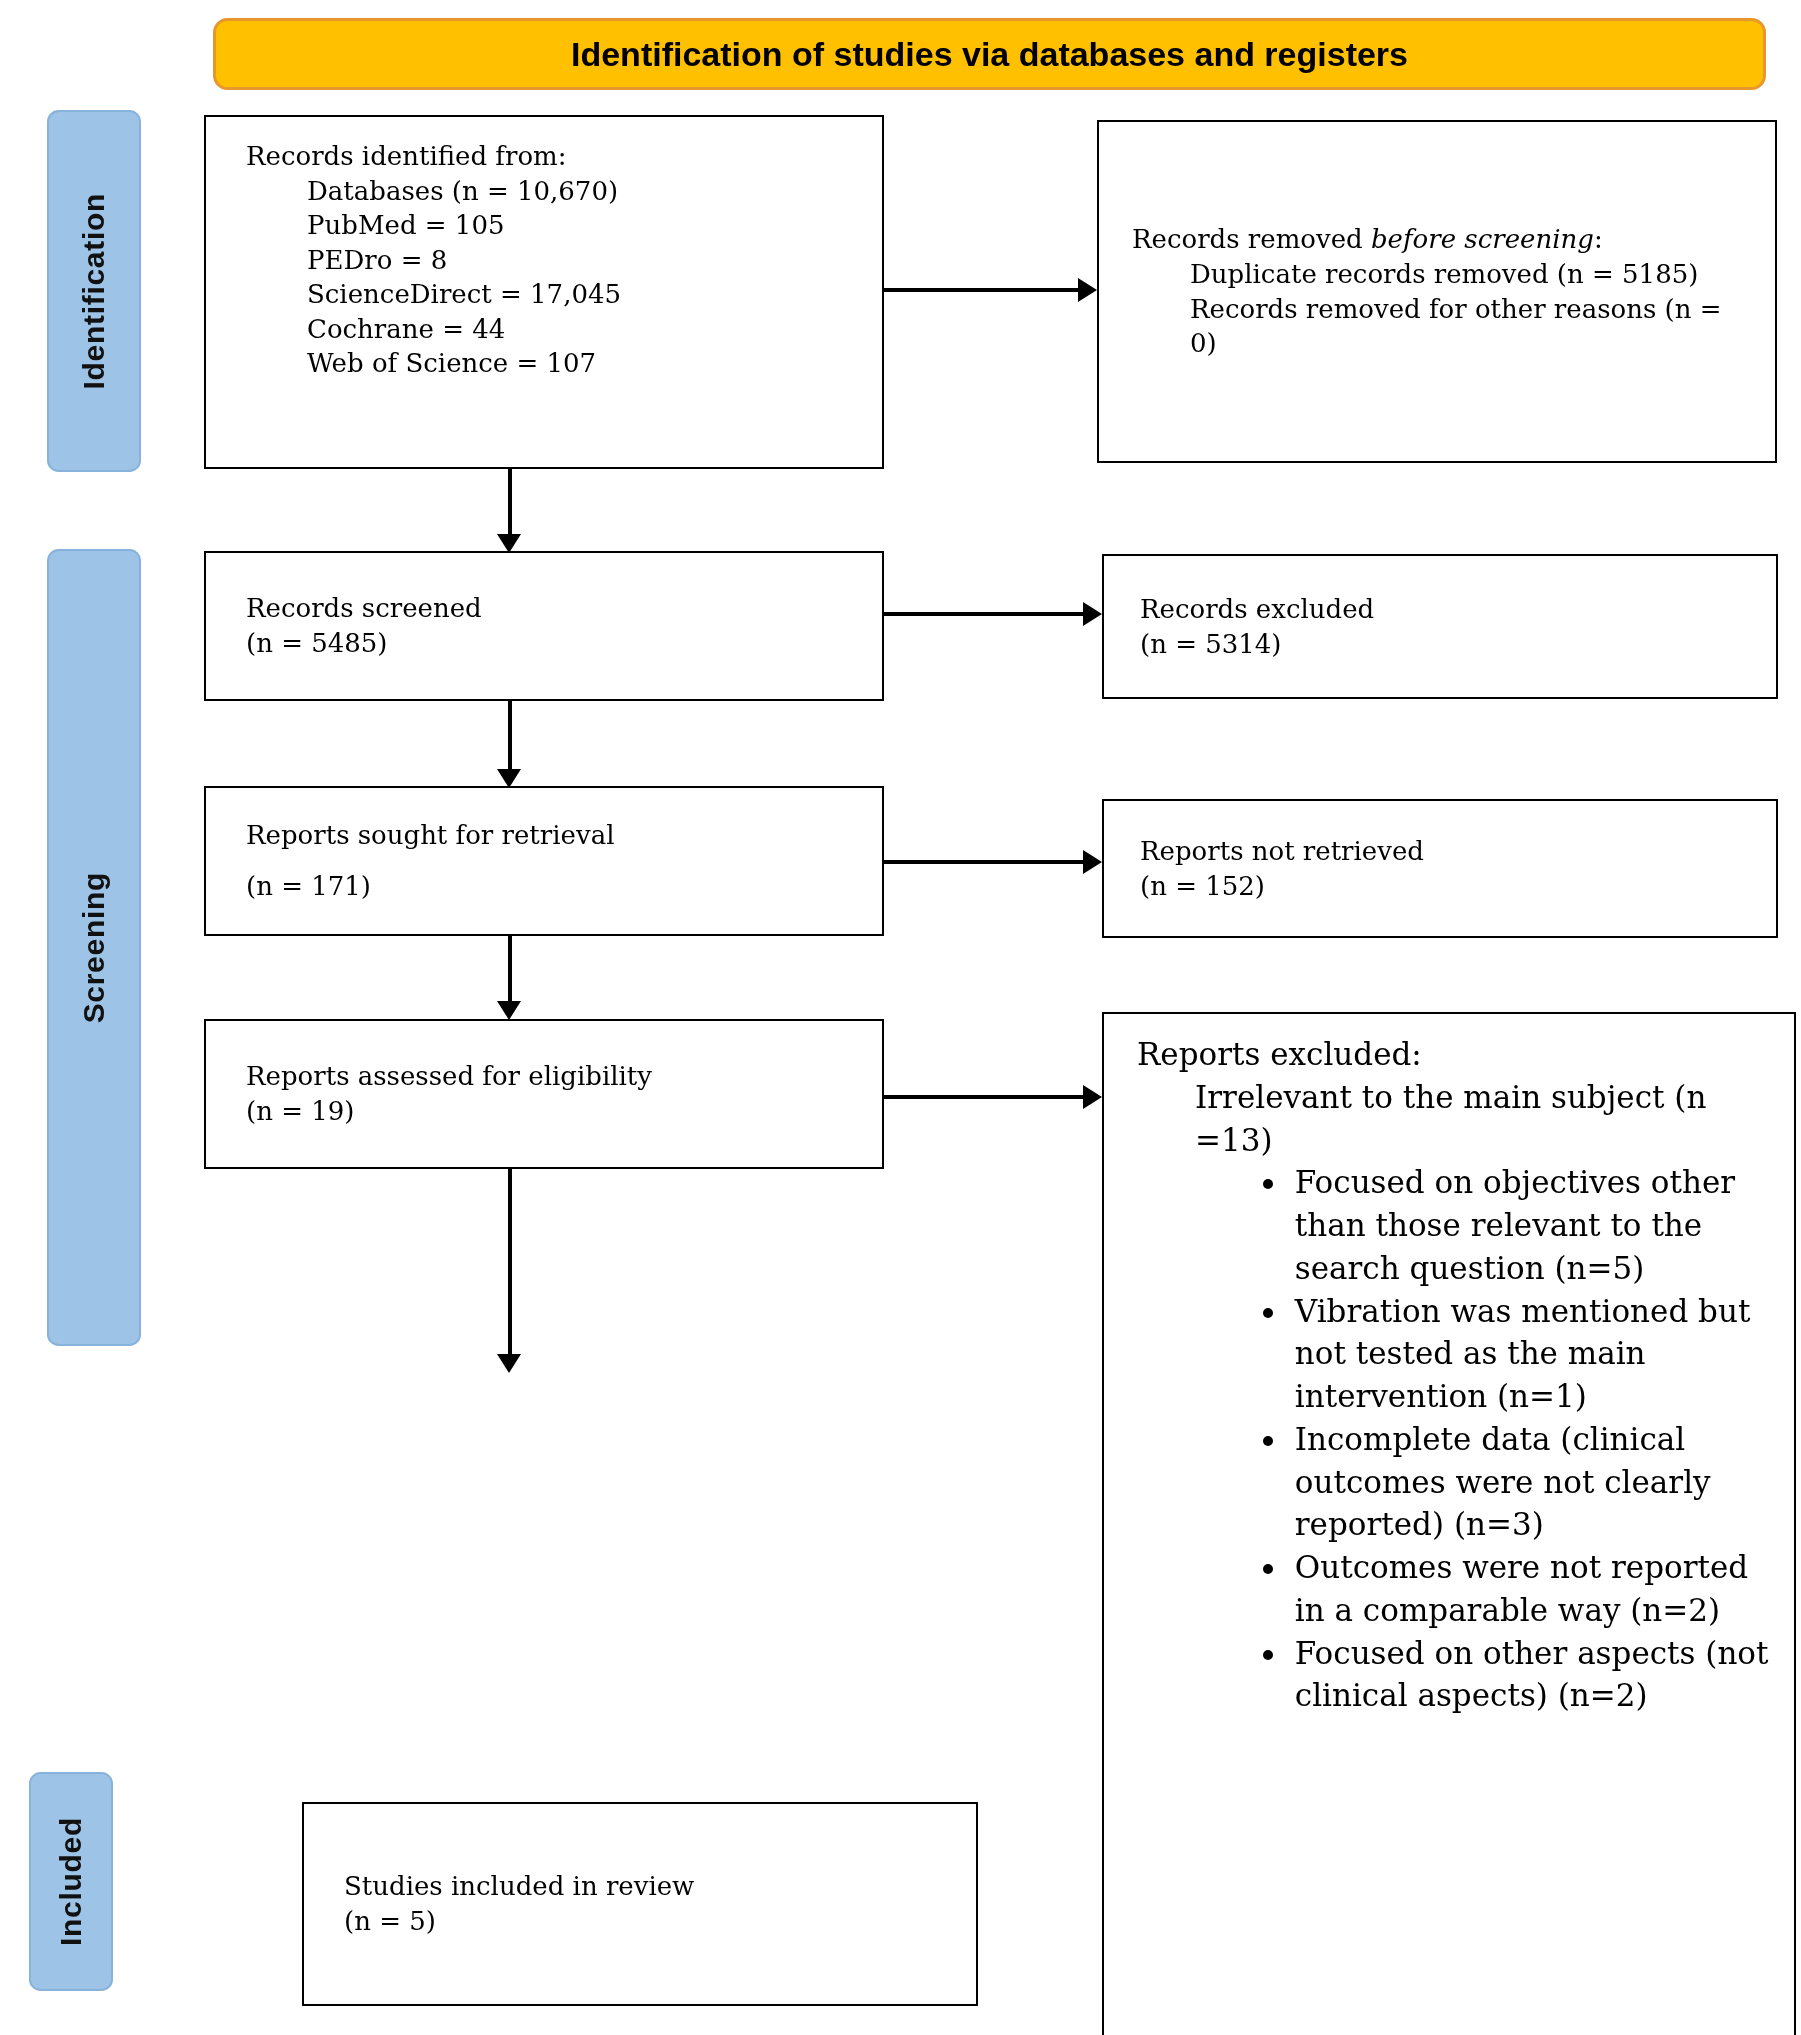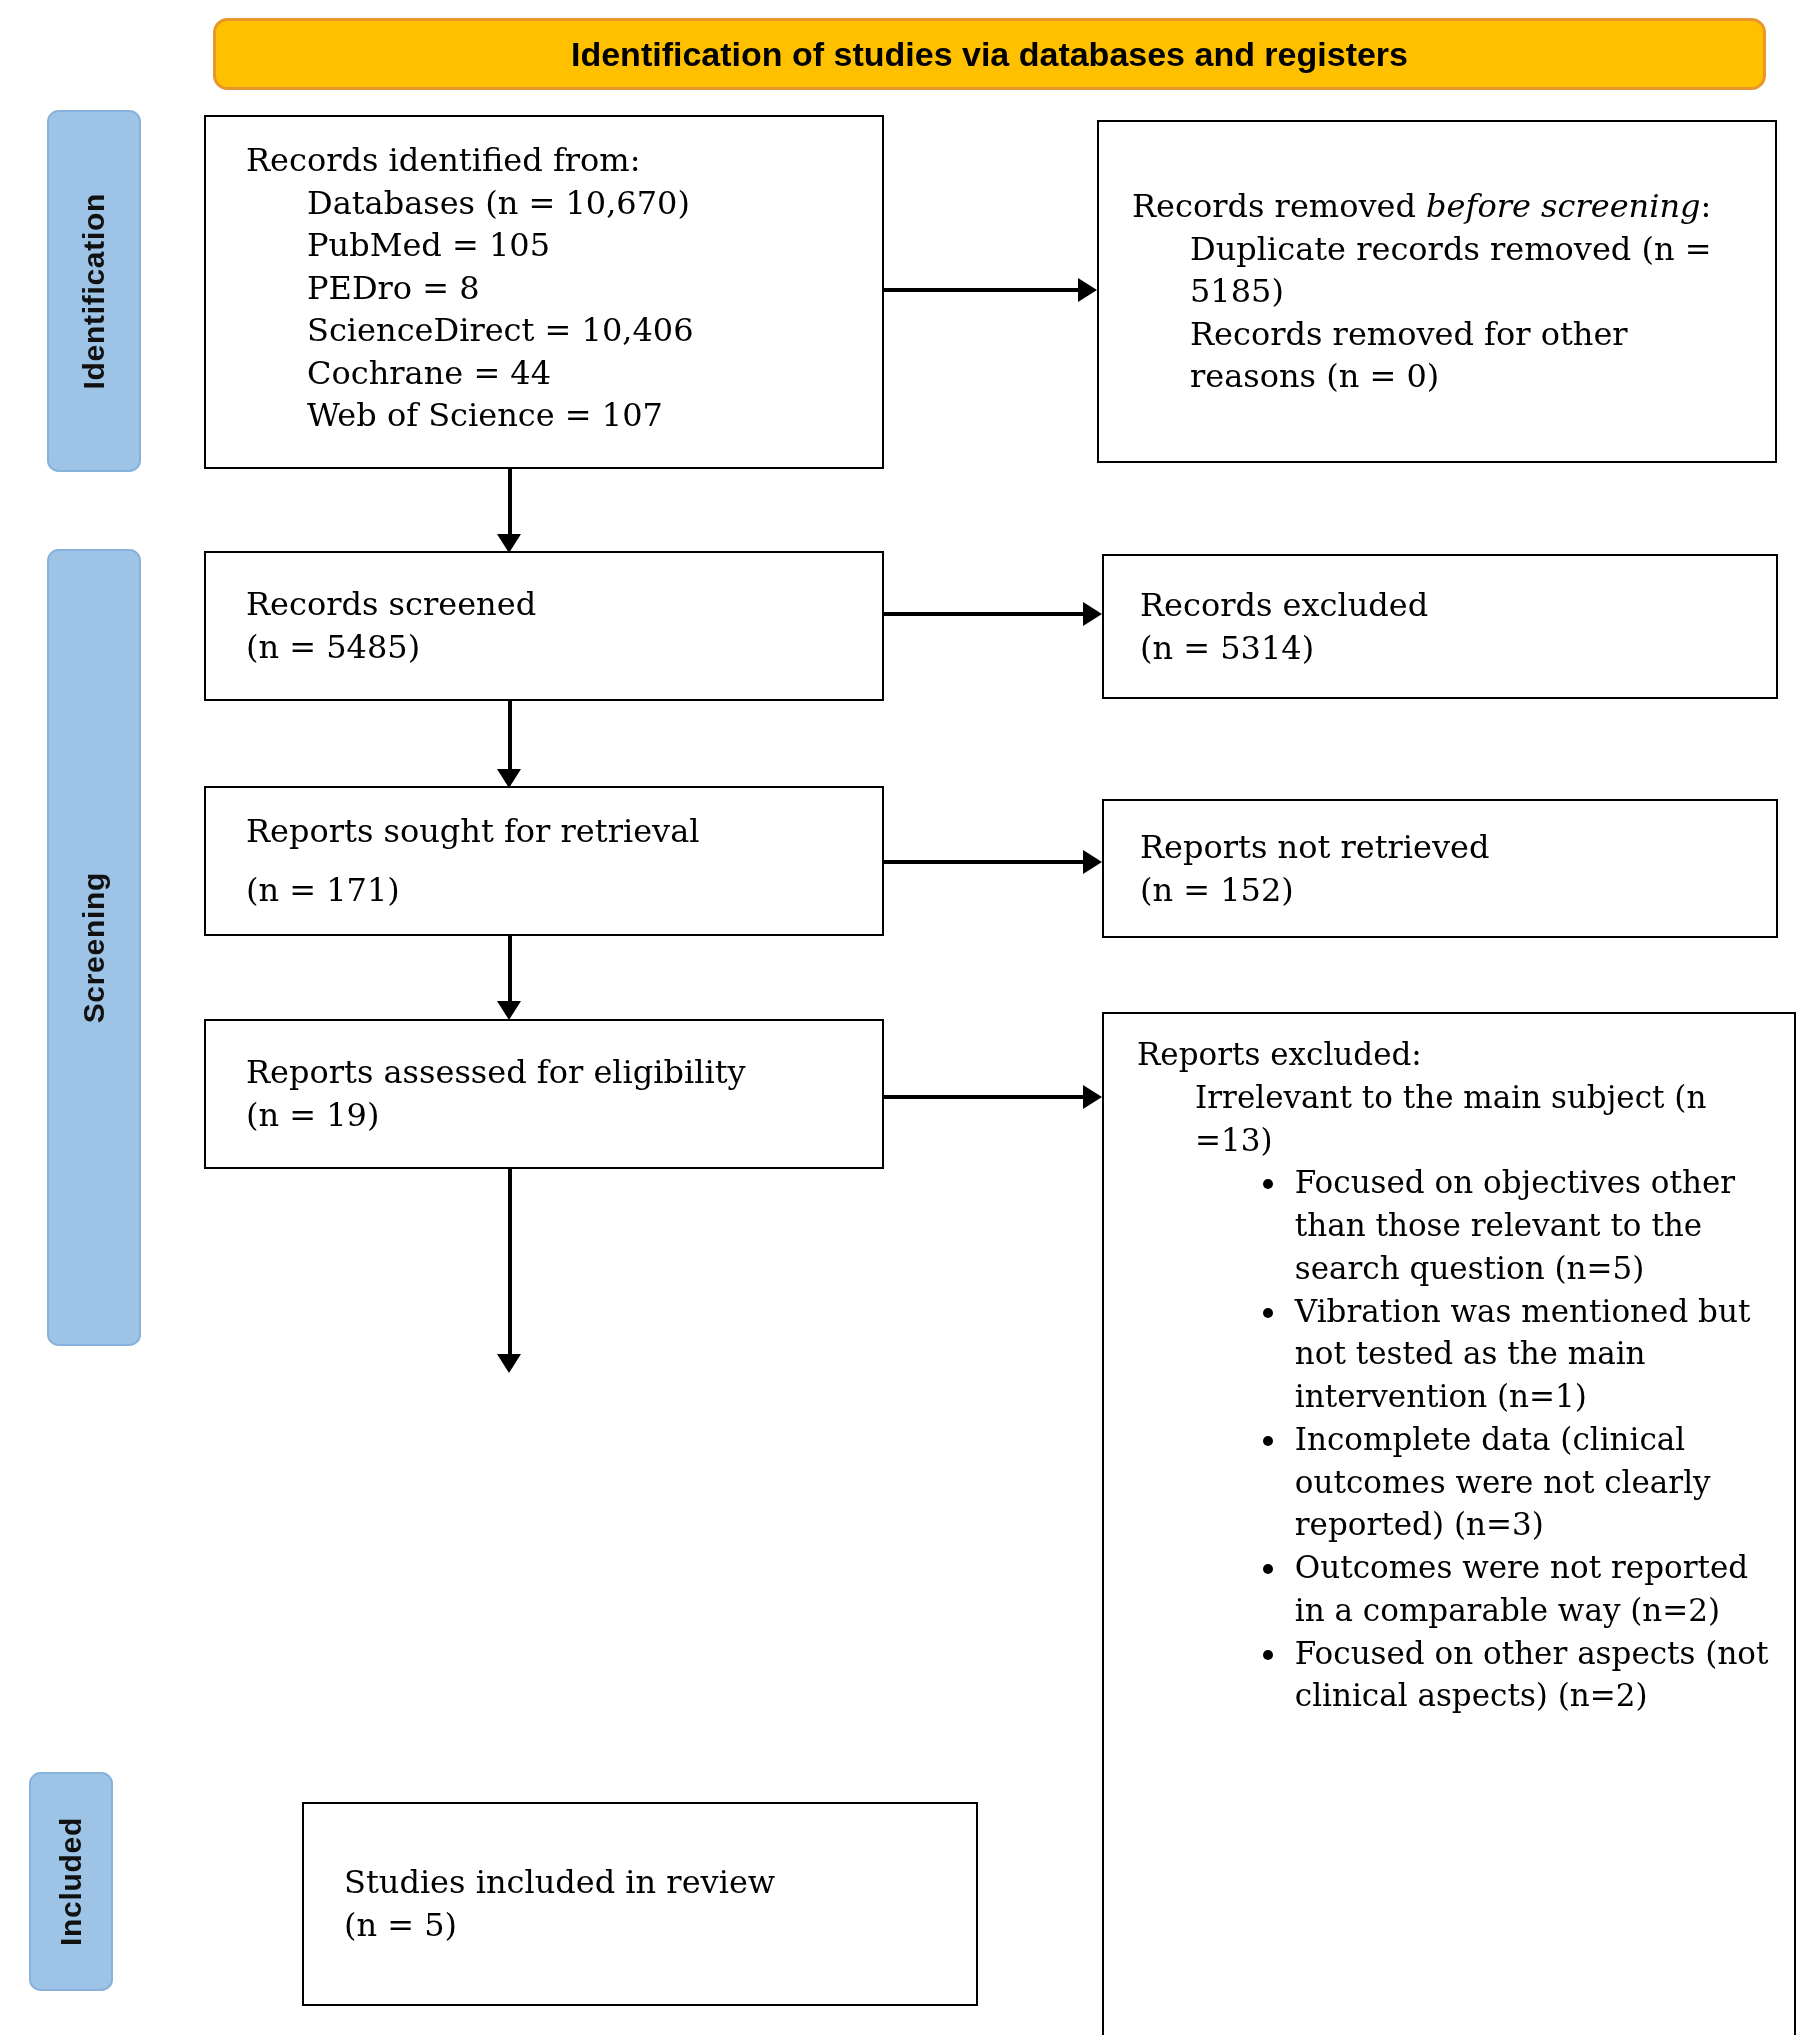--- a/index.html
+++ b/index.html
@@ -43,21 +43,21 @@
   }
   .stage-identification{ left:47px;  top:110px;  width:94px; height:362px; }
   .stage-screening     { left:47px;  top:549px;  width:94px; height:797px;}
   .stage-included      { left:29px;  top:1772px; width:84px; height:219px; }
   
   .fbox{
     position:absolute;
     background:#fff;
     border:2.9px solid #000;
     box-sizing:border-box;
-    font-size:32px; line-height:1.33;
+    font-size:26px; line-height:1.33;
   }
   .centered{ display:flex; flex-direction:column; justify-content:center; }
   .box-identified   { left:204px;  top:115px;  width:680px; height:354px; padding:22px 22px 14.5px 40px; }
   .box-removed      { left:1097px; top:120px;  width:680px; height:343px; padding:14.5px 22px 14.5px 33px; }
   .box-screened     { left:204px;  top:551px;  width:680px; height:150px; padding:0 22px 0 40px; }
   .box-rec-excluded { left:1102px; top:554px;  width:676px; height:145px; padding:0 22px 0 36px; }
   .box-sought       { left:204px;  top:786px; width:680px; height:150px; padding:0 22px 0 40px;gap:16px; }
   .box-not-retrieved{ left:1102px; top:799px; width:676px; height:139px; padding:0 22px 0 36px; }
   .box-assessed     { left:204px;  top:1019px; width:680px; height:150px; padding:0 22px 0 40px; }
   .box-rep-excluded { left:1102px; top:1012px; width:694px; height:1101px; padding:19px 22px 14.5px 33px; font-size:31px; line-height:1.38; }
@@ -101,21 +101,21 @@
   </div>
   <div class="stage stage-included">
     <span class="vtext">Included</span>
   </div>
 
   <div class="fbox box-identified">
     <div>Records identified from:</div>
     <div class="indent1">Databases (n = 10,670)</div>
     <div class="indent1">PubMed = 105</div>
     <div class="indent1">PEDro = 8</div>
-    <div class="indent1">ScienceDirect = 10,406</div>
+    <div class="indent1">ScienceDirect = 17,045</div>
     <div class="indent1">Cochrane = 44</div>
     <div class="indent1">Web of Science = 107</div>
   </div>
 
   <div class="fbox box-removed centered">
     <div>
       <span>Records removed </span><span class="italic">before screening</span><span>:</span>
     </div>
     <div class="indent2">Duplicate records removed (n = 5185)</div>
     <div class="indent2">Records removed for other reasons (n = 0)</div>

